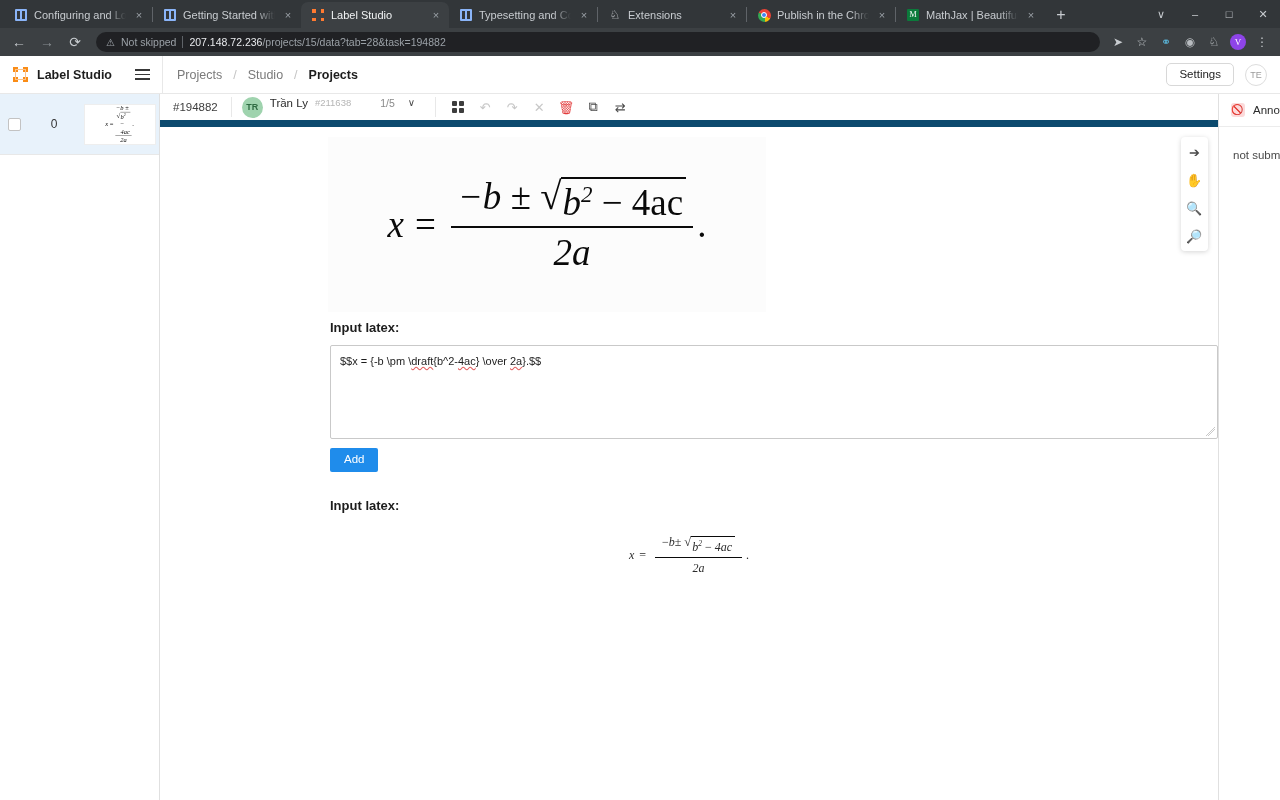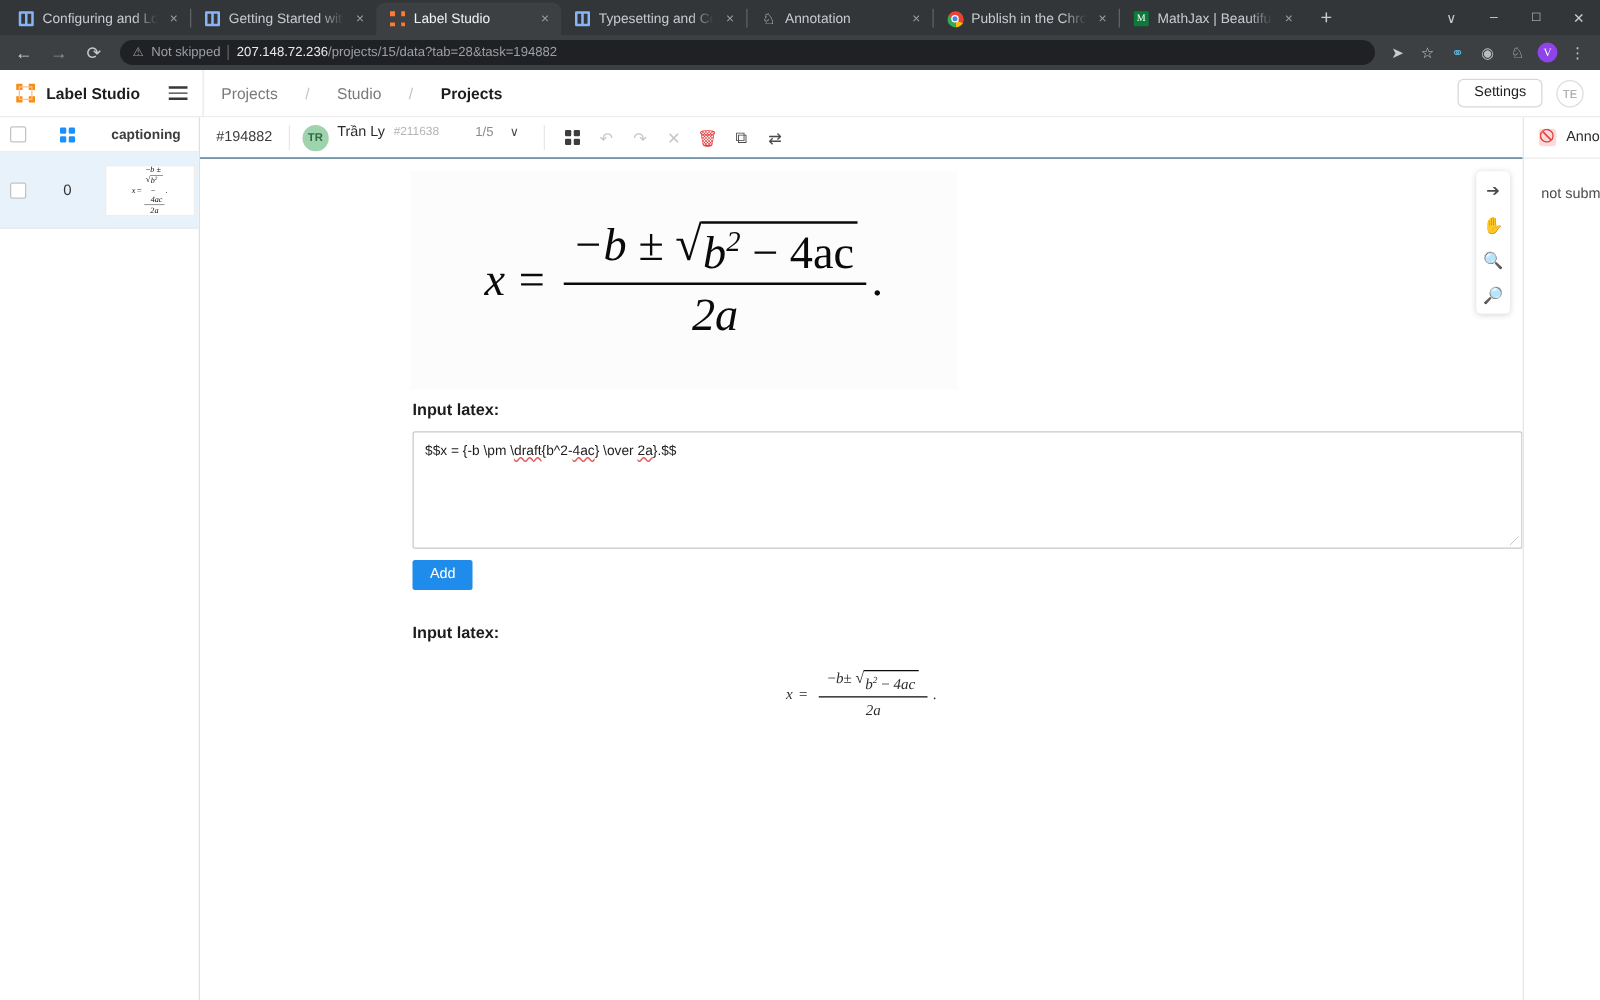--- a/index.html
+++ b/index.html
@@ -149,21 +149,21 @@
     border:1px solid #fcc38a;
   }
   .ls-brand { font-size: 12.5px; font-weight: bold; color: #1d1d1d; white-space: nowrap; }
   .hamburger {
     width: 40px; height: 38px; display: flex; flex-direction: column;
     align-items: center; justify-content: center; gap: 3px;
   }
   .hamburger b { display:block; width: 15px; height: 1.6px; background: #383838; }
   .hdr-sep { width: 1px; height: 38px; background: #e8e8e8; }
   .breadcrumb {
-    display: flex; align-items: center; gap: 22px; padding-left: 14px;
+    display: flex; align-items: center; gap: 11px; padding-left: 14px;
     font-size: 12.5px;
     justify-content: space-between;
   }
   .bc-item { color: #7a7a7a; }
   .bc-item.current { color: #1d1d1d; font-weight: bold; }
   .bc-sep { color: #c4c4c4; }
   .hdr-right {
     margin-left: auto; display: flex; align-items: center; gap: 11px;
     padding-right: 13px;
   }
@@ -221,21 +221,21 @@
     justify-content: center; overflow: hidden;
   }
   .thumb .mini { transform: scale(0.175); transform-origin: center; }
 
   
   .center {
     flex: 1 1 auto; display: flex; flex-direction: column;
     border-right: 1px solid #e0e0e0; position: relative; background: #fff;
   }
   .annot-toolbar {
-    height: 33px; border-bottom: 1px solid #0c4a6e; display: flex;
+    height: 33px; border-bottom: 7px solid #0c4a6e; display: flex;
     align-items: center; background: #fff;
   }
   .at-id {
     font-size: 11.5px; color: #3d3d3d; padding: 0 13px; white-space: nowrap;
   }
   .at-sep { width: 1px; height: 20px; background: #e8e8e8; }
   .at-user {
     display: flex; gap: 7px; padding: 0 10px;
     flex: 0 0 auto;
   }
@@ -395,21 +395,21 @@
         <span class="tab-favicon">
             <span class="fav-doc"></span>
           </span>
         <span class="tab-title">Typesetting and Converti</span>
         <span class="tab-close">×</span>
       </div>
       <div class="tab-sep"></div>
 
       <div class="tab">
         <span class="tab-favicon fav-puzzle">♘</span>
-        <span class="tab-title">Annotation</span>
+        <span class="tab-title">Extensions</span>
         <span class="tab-close">×</span>
       </div>
       <div class="tab-sep"></div>
 
       <div class="tab">
         <span class="tab-favicon">
             <span class="fav-chrome"></span>
           </span>
         <span class="tab-title">Publish in the Chrome We</span>
         <span class="tab-close">×</span>
@@ -485,36 +485,20 @@
     </div>
     <div class="hdr-right">
       <button class="settings-btn">Settings</button>
       <span class="te-avatar">TE</span>
     </div>
   </div>
 
   <div class="ls-body">
 
     <div class="tasklist">
-      <div class="tl-header">
-        <div class="tl-cell-cb">
-          <span class="cbox"></span>
-        </div>
-        <div class="tl-cell-id">
-          <span class="grid-ico">
-              <i></i>
-              <i></i>
-              <i></i>
-              <i></i>
-            </span>
-        </div>
-        <div class="tl-vsep"></div>
-        <div class="tl-col">captioning</div>
-        <div class="tl-col tl-col2" style="color:#1890ff;">i</div>
-      </div>
 
       <div class="tl-row">
         <div class="tl-cell-cb">
           <span class="cbox"></span>
         </div>
         <div class="tl-cell-id">
           <span class="tl-idnum">0</span>
         </div>
         <div class="thumb">
           <div class="mini">

